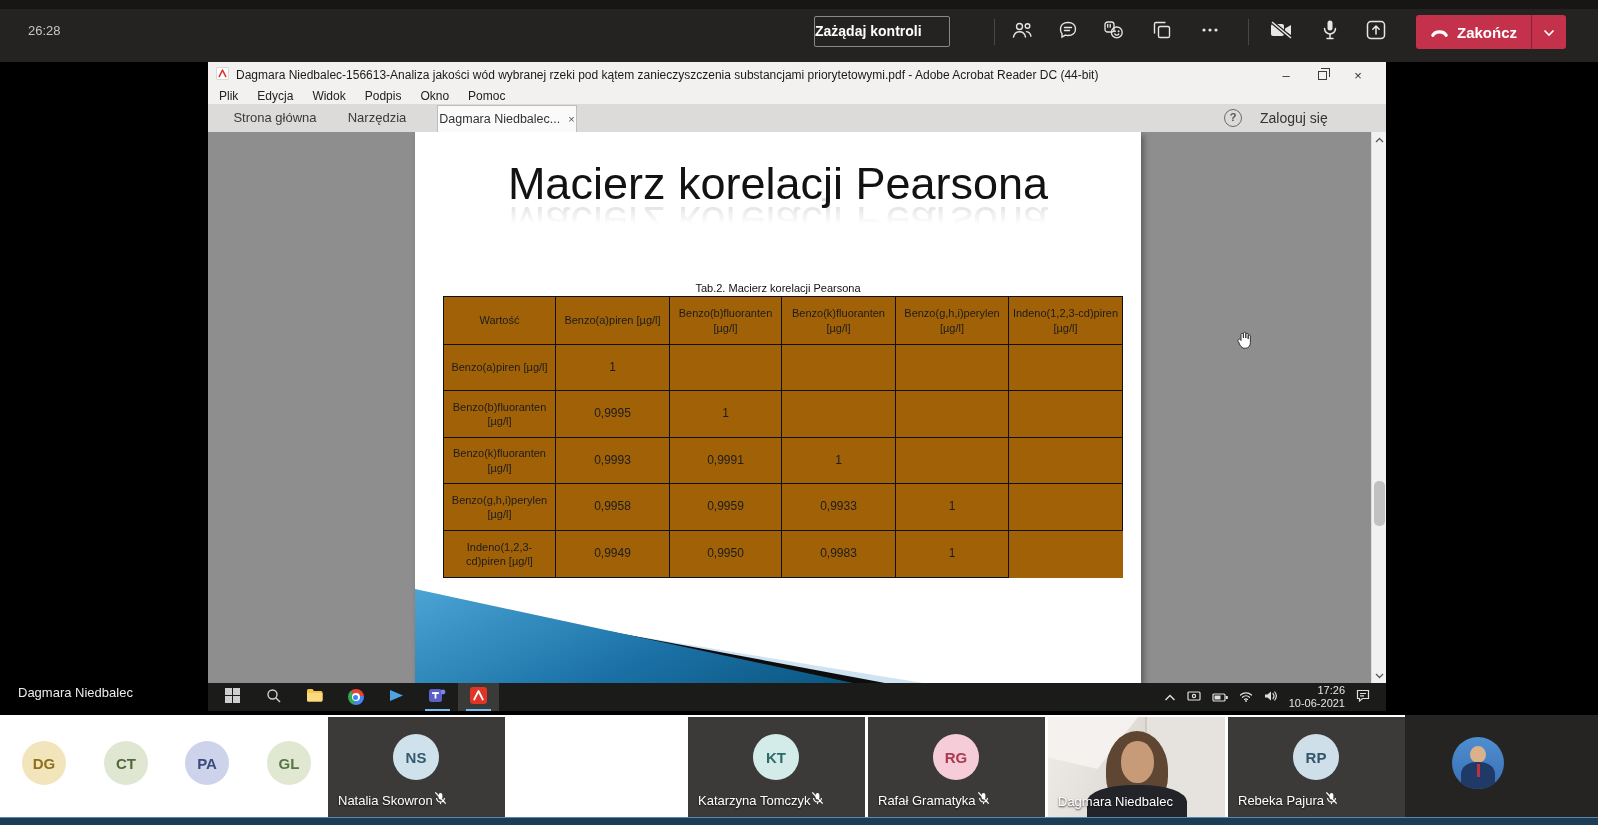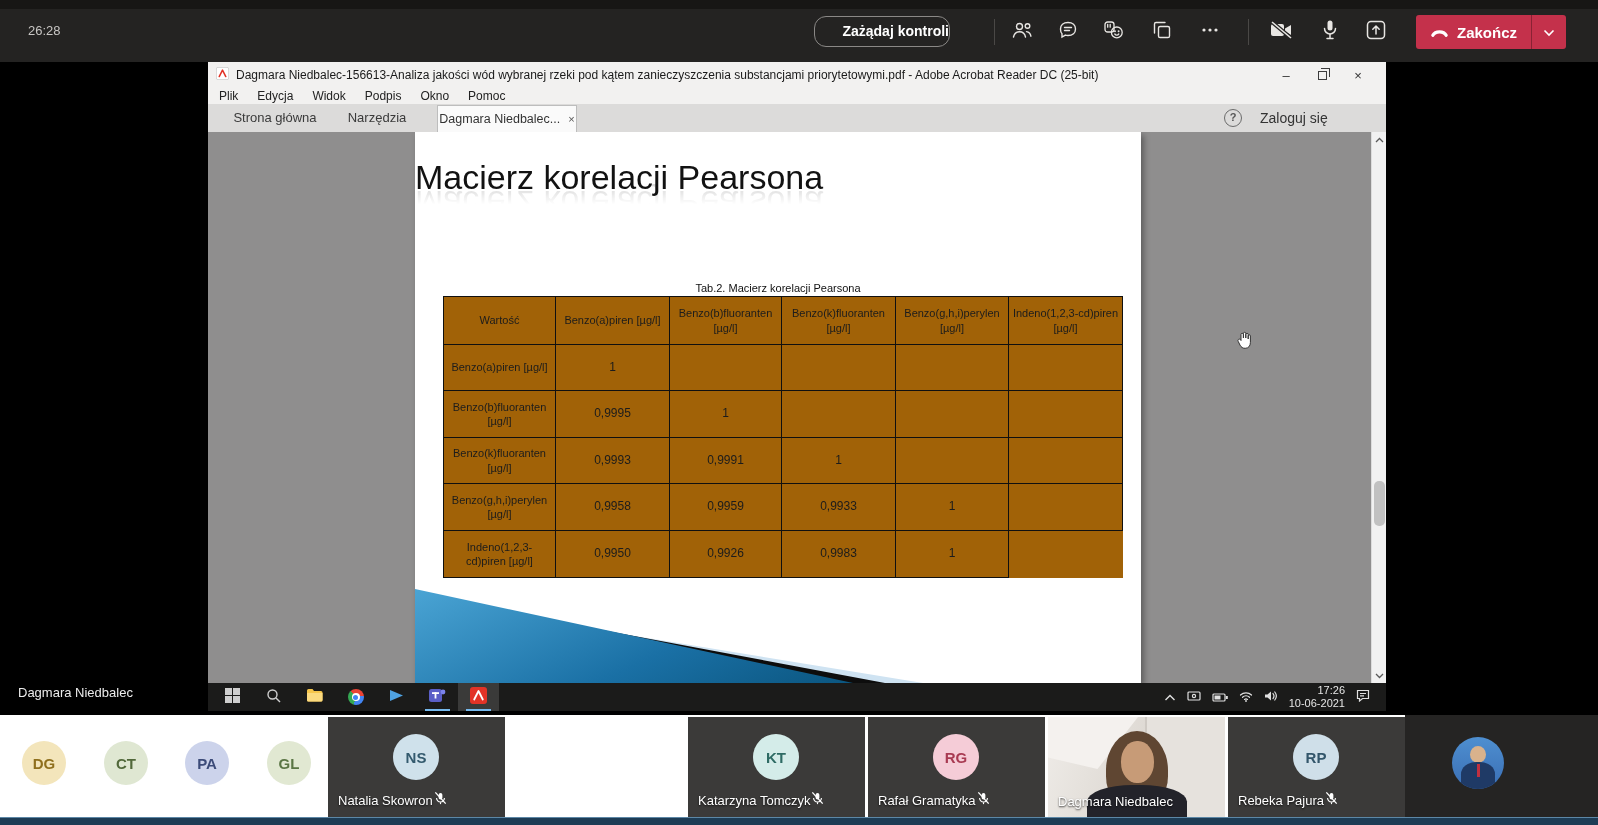--- a/index.html
+++ b/index.html
@@ -8,21 +8,21 @@
     position:relative; width:1598px; height:825px; overflow:hidden;
     background:#000; font-family:"Liberation Sans", sans-serif;
     -webkit-font-smoothing:antialiased;
   }
   
   .topbar { position:absolute; left:0; top:0; width:1598px; height:62px;
     background:linear-gradient(#171615 0,#171615 9px,#242322 9px); z-index:30; }
   .timer { position:absolute; left:28px; top:23px; font-size:13px; color:#c8c6c4; }
   .req-btn { position:absolute; left:814px; top:16px; width:136px; height:31px;
     border:1px solid #8a8886; background:transparent; color:#fff;
-    font-size:14px; font-weight:700; text-align:right; line-height:29px; border-radius:12px; }
+    font-size:14px; font-weight:700; text-align:left; line-height:29px; border-radius:2px; }
   .tsep { position:absolute; top:19px; width:1px; height:26px; background:#4a4846; }
   .tico { position:absolute; top:16px; width:36px; height:32px; display:flex; align-items:center; justify-content:center; }
   .end-btn { position:absolute; left:1416px; top:15px; height:34px; display:flex;
     background:#c4314b; border-radius:3px; color:#fff; align-items:stretch; }
   .end-main { display:flex; align-items:center; gap:8px; padding:0 14px; font-size:15px; font-weight:700; }
   .end-split { width:1px; background:rgba(0,0,0,.3); }
   .end-chev { width:34px; display:flex; align-items:center; justify-content:center; }
   
   .presenter { position:absolute; left:18px; top:685px; font-size:13px; color:#ececec; z-index:5; }
   
@@ -47,22 +47,22 @@
     border:1px solid #bdbdbd; border-bottom:none; font-size:12.5px; color:#333;
     display:flex; align-items:center; justify-content:center; gap:8px; }
   .tab-close { font-size:11px; color:#555; }
   .helpi { position:absolute; left:1016px; top:5px; width:18px; height:18px; border:1.4px solid #6b6b6b;
     border-radius:50%; color:#555; font-size:11px; font-weight:700; text-align:center; line-height:15px; }
   .signin { position:absolute; left:1052px; top:0; height:28px; line-height:28px; font-size:14px; color:#333; }
   
   .docarea { position:absolute; left:0; top:70px; width:1178px; height:551px; background:#8f8e8e; overflow:hidden; }
   .page { position:absolute; left:207px; top:0; width:726px; height:551px; background:#fff;
     box-shadow:3px 3px 6px rgba(0,0,0,.35); overflow:hidden; }
-  .slide-title { position:absolute; left:0; top:26px; width:100%; text-align:left;
-    font-size:34px; font-weight:500; color:#121212; letter-spacing:0; line-height:1.15; }
+  .slide-title { position:absolute; left:0; top:26px; width:100%; text-align:center;
+    font-size:45px; font-weight:500; color:#121212; letter-spacing:0; line-height:1.15; }
   .slide-title .refl { display:block; transform:scaleY(-1); opacity:.2; margin-top:-14px;
     filter:blur(.4px);
     -webkit-mask-image:linear-gradient(to top, rgba(0,0,0,.9) 0%, transparent 55%);
     mask-image:linear-gradient(to top, rgba(0,0,0,.9) 0%, transparent 55%); }
   .caption { position:absolute; left:0; top:150px; width:100%; text-align:center; font-size:11px; color:#111; }
   .ctable { position:absolute; left:28px; top:164px; display:grid;
     grid-template-columns:112px 114px 112px 114px 113px 114px;
     grid-template-rows:48px 46px 47px 46px 47px 47px;
     border-top:1.5px solid #101010; border-left:1.5px solid #101010; background:#a16207; }
   .ctable > div { border-right:1.5px solid #101010; border-bottom:1.5px solid #101010;
@@ -234,21 +234,21 @@
 
   <div class="acro">
 
     <div class="titlebar">
       <span>
         <svg width="13" height="13" viewBox="0 0 17 17">
             <rect x="0.5" y="0.5" width="16" height="16" rx="2" fill="#fff" stroke="#c9c9c9"></rect>
         <path d="M4.2 12.5L8.5 4l4.3 8.5" stroke="#e23327" stroke-width="2" fill="none" stroke-linecap="round" stroke-linejoin="round"></path>
           </svg>
       </span>
-      <span class="wtitle">Dagmara Niedbalec-156613-Analiza jakości wód wybranej rzeki pod kątem zanieczyszczenia substancjami priorytetowymi.pdf - Adobe Acrobat Reader DC (25-bit)</span>
+      <span class="wtitle">Dagmara Niedbalec-156613-Analiza jakości wód wybranej rzeki pod kątem zanieczyszczenia substancjami priorytetowymi.pdf - Adobe Acrobat Reader DC (44-bit)</span>
       <div class="winctl">
         <div class="wbtn">
             <span>–</span>
           </div>
         <div class="wbtn">
             <span class="maxbox"></span>
           </div>
         <div class="wbtn">
             <span>×</span>
           </div>
@@ -315,22 +315,22 @@
           <div class="tv"></div>
 
           <div class="tl">Benzo(g,h,i)perylen [µg/l]</div>
           <div class="tv">0,9958</div>
           <div class="tv">0,9959</div>
           <div class="tv">0,9933</div>
           <div class="tv">1</div>
           <div class="tv"></div>
 
           <div class="tl">Indeno(1,2,3-cd)piren [µg/l]</div>
+          <div class="tv">0,9949</div>
           <div class="tv">0,9950</div>
-          <div class="tv">0,9926</div>
           <div class="tv">0,9983</div>
           <div class="tv">1</div>
         </div>
 
         <div class="wedge">
           <div class="w-pale"></div>
           <div class="w-black"></div>
           <div class="w-blue"></div>
         </div>
       </div>

